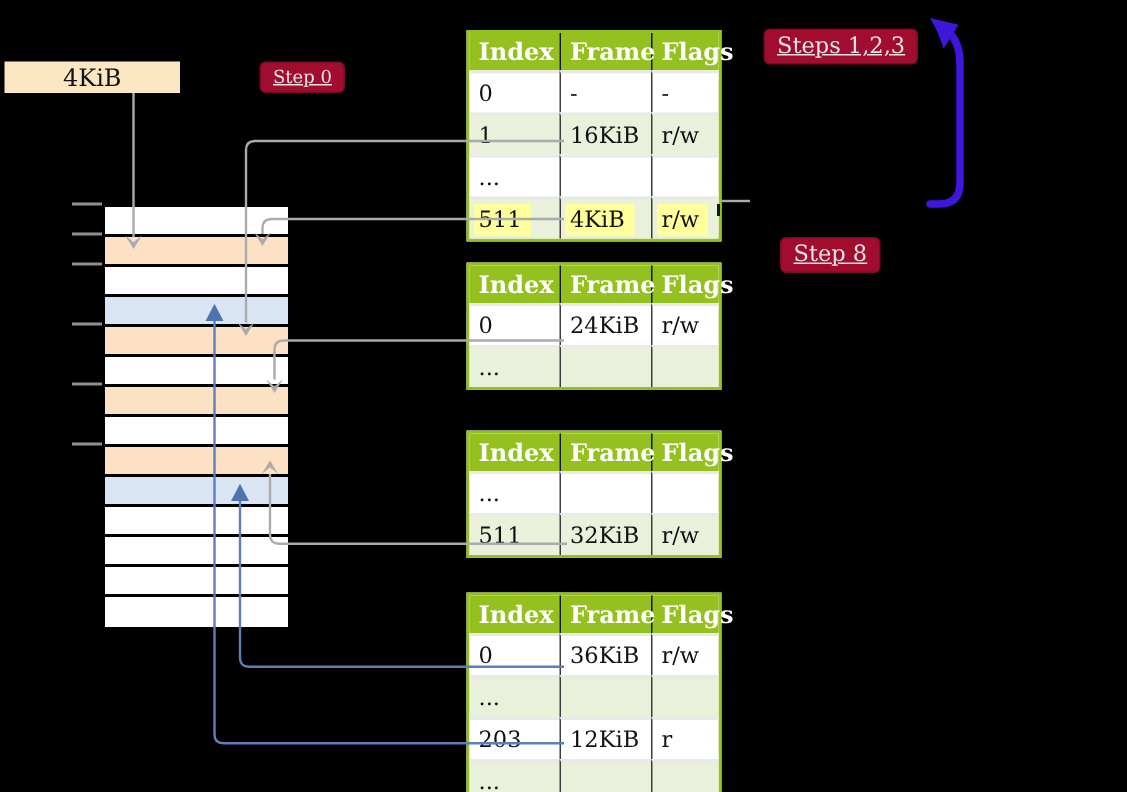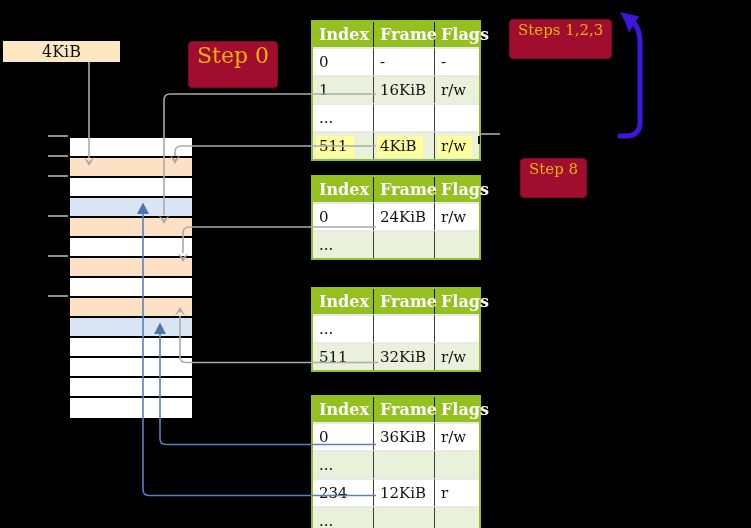--- a/index.html
+++ b/index.html
@@ -14,22 +14,22 @@
     --connector-steel-blue:#5D7FBC;
     --recursive-arrow-blue:#3F16DB;
     --frame-label-cream:#FBE8C3;
   }
   html,body{margin:0;padding:0;background:#000;}
   .stage{
     position:relative;width:648px;height:528px;background:#000;overflow:hidden;
     font-family:"DejaVu Serif","Liberation Serif",serif;
   }
   
-  .lbl{position:absolute;color:#eab308;border-radius:4px;font-size:15px;line-height:1;
-       padding:3px 8px 20px 8px;white-space:nowrap;}
+  .lbl{position:absolute;color:#e5e5e5;border-radius:4px;font-size:15px;line-height:1;
+       padding:3px 8px 4px 8px;white-space:nowrap;text-decoration:underline;}
   .lbl.red{background:var(--step-label-red);border:1px solid #7c0a24;}
   .lbl.blue{background:var(--steps-label-blue);border:1px solid #2c0fae;border-radius:3px;}
   .frame-label{
     position:absolute;left:3px;top:41px;width:117px;height:21px;background:var(--frame-label-cream);
     color:#111;font-size:16px;display:flex;align-items:center;justify-content:center;
   }
   
   .memcol{
     position:absolute;left:68px;top:136px;width:122px;height:280px;
     border:2px solid #000;background:#fff;box-sizing:content-box;
@@ -203,21 +203,21 @@
         <td>0</td>
         <td>36KiB</td>
         <td>r/w</td>
       </tr>
       <tr class="shaded">
         <td>...</td>
         <td></td>
         <td></td>
       </tr>
       <tr>
-        <td>234</td>
+        <td>203</td>
         <td>12KiB</td>
         <td>r</td>
       </tr>
       <tr class="shaded">
         <td>...</td>
         <td></td>
         <td></td>
       </tr>
     </tbody>
   </table>
@@ -246,18 +246,18 @@
     <path class="f-steel" d="M154 334 L160 322.5 L166 334 Z"></path>
 
     <path class="c-steel" d="M376 495.5 H149 Q143 495.5 143 489.5 V211"></path>
     <path class="f-steel" d="M137 214 L143 202.5 L149 214 Z"></path>
 
     <path class="c-rec" d="M620 136 H626 Q640 136 640 122 V42 Q640 29 633 22"></path>
     <path class="f-rec" d="M620 12 L639 16.5 L629 32.5 Q626 22 620 12 Z"></path>
   </svg>
 
   <div class="frame-label z6">4KiB</div>
-  <div class="lbl red z6" style="left:188px;top:41px;font-size:22px">Step 0</div>
+  <div class="lbl red z6" style="left:173px;top:41px;font-size:12px">Step 0</div>
   <div class="lbl red z6" style="left:509px;top:19px">Steps 1,2,3</div>
   <div class="lbl blue z6" style="left:650px;top:18px">Steps 1,2,3,4</div>
   <div class="lbl red z6" style="left:520px;top:158px">Step 8</div>
 
 </div>
 
 </body></html>

